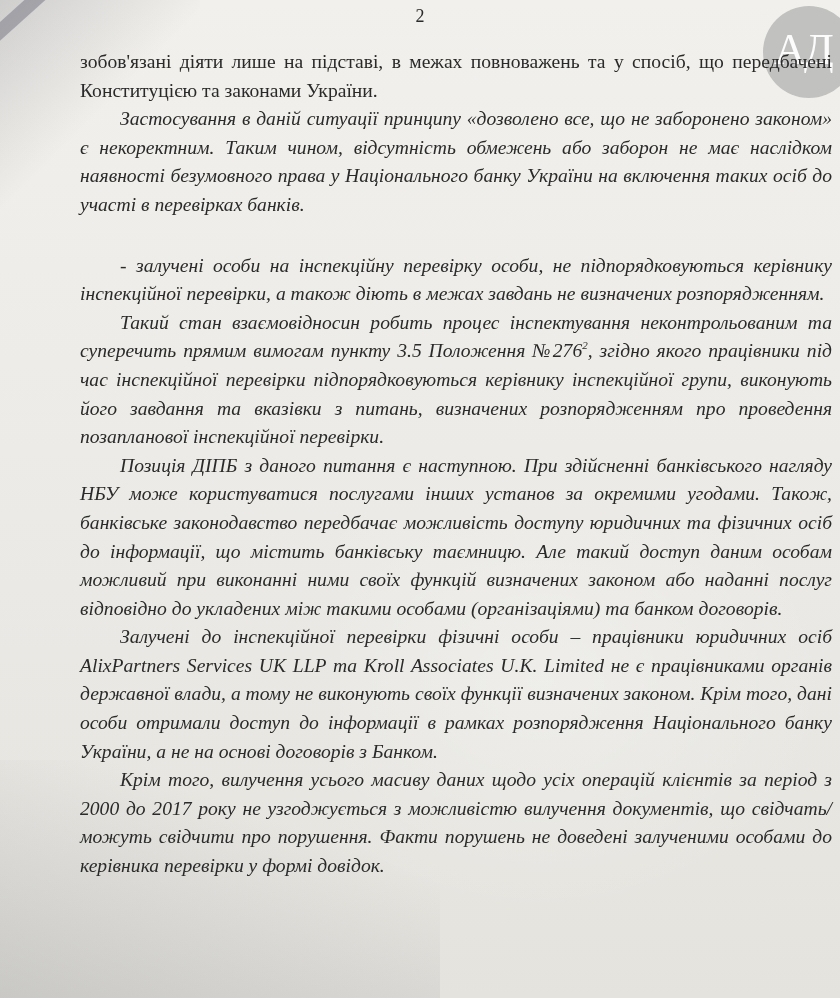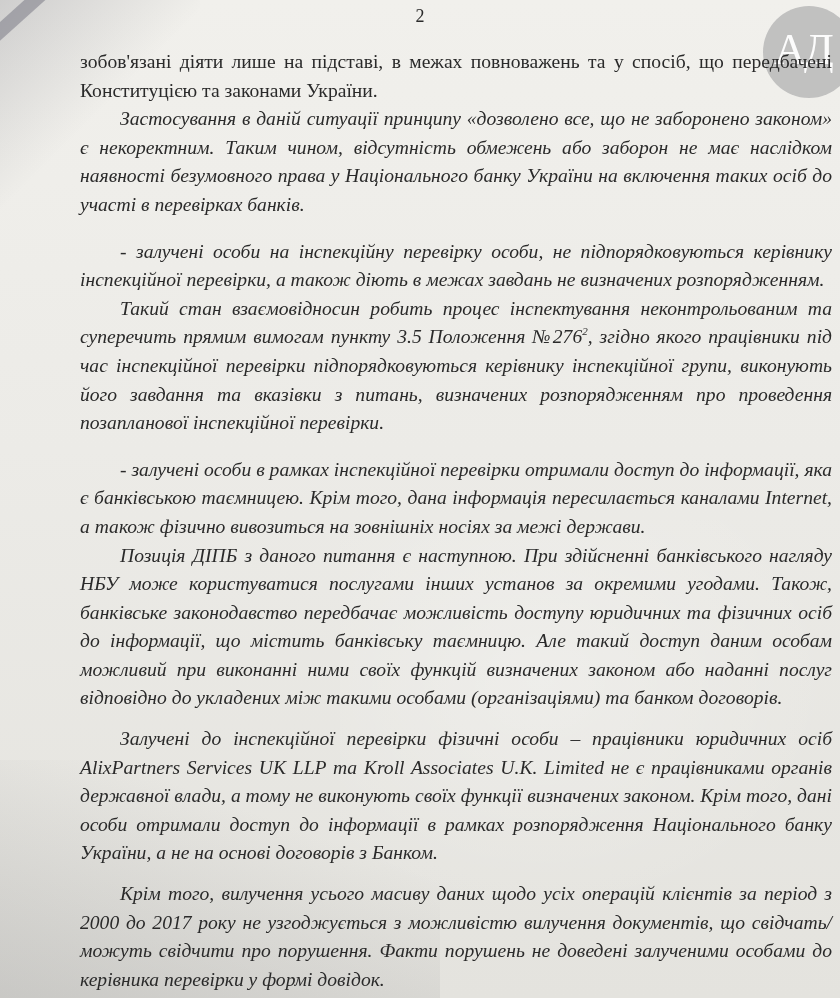--- a/index.html
+++ b/index.html
@@ -47,22 +47,22 @@
       position: absolute; left: 0; top: 18px; width: 80px; text-align: center;
       font-size: 44px; color: #ffffff; letter-spacing: -2px;
     }
     .content {
       position: absolute; left: 80px; top: 48px; width: 752px;
       font-size: 19.6px; line-height: 28.6px;
     }
     p { margin: 0; text-align: justify; }
     .indent { text-indent: 40px; font-style: italic; }
     .italic { font-style: italic; }
-    .gap-sm { margin-top: 12px; }
-    .gap-md { margin-top: 18px; }
+    .gap-sm { }
+    .gap-md { margin-top: 32px; }
     sup { font-size: 11px; line-height: 0; }
   </style>
 </head>
 <body>
 
 <div class="page">
   <div class="shadow-top"></div>
   <div class="fold-line"></div>
   <div class="shadow-bottom"></div>
   <div class="shadow-right"></div>
@@ -71,18 +71,17 @@
 
   <div class="logo">
     <div class="logo-text">АД</div>
   </div>
 
   <div class="content">
     <p>зобов'язані діяти лише на підставі, в межах повноважень та у спосіб, що передбачені Конституцією та законами України.</p>
     <p class="indent">Застосування в даній ситуації принципу «дозволено все, що не заборонено законом» є некоректним. Таким чином, відсутність обмежень або заборон не має наслідком наявності безумовного права у Національного банку України на включення таких осіб до участі в перевірках банків.</p>
     <p class="indent italic gap-md">- залучені особи на інспекційну перевірку особи, не підпорядковуються керівнику інспекційної перевірки, а також діють в межах завдань не визначених розпорядженням.</p>
     <p class="indent"><span>Такий стан взаємовідносин робить процес інспектування неконтрольованим та суперечить прямим вимогам пункту 3.5 Положення №276</span><sup>2</sup><span>, згідно якого працівники під час інспекційної перевірки підпорядковуються керівнику інспекційної групи, виконують його завдання та вказівки з питань, визначених розпорядженням про проведення позапланової інспекційної перевірки.</span></p>
-    <p class="indent italic gap-md">- залучені особи в рамках інспекційної перевірки отримали доступ до інформації, яка є банківською таємницею. Крім того, дана інформація пересилається каналами Internet, а також фізично вивозиться на зовнішніх носіях за межі держави.</p>
     <p class="indent">Позиція ДІПБ з даного питання є наступною. При здійсненні банківського нагляду НБУ може користуватися послугами інших установ за окремими угодами. Також, банківське законодавство передбачає можливість доступу юридичних та фізичних осіб до інформації, що містить банківську таємницю. Але такий доступ даним особам можливий при виконанні ними своїх функцій визначених законом або наданні послуг відповідно до укладених між такими особами (організаціями) та банком договорів.</p>
     <p class="indent gap-sm">Залучені до інспекційної перевірки фізичні особи – працівники юридичних осіб AlixPartners Services UK LLP та Kroll Associates U.K. Limited не є працівниками органів державної влади, а тому не виконують своїх функції визначених законом. Крім того, дані особи отримали доступ до інформації в рамках розпорядження Національного банку України, а не на основі договорів з Банком.</p>
     <p class="indent gap-sm">Крім того, вилучення усього масиву даних щодо усіх операцій клієнтів за період з 2000 до 2017 року не узгоджується з можливістю вилучення документів, що свідчать/можуть свідчити про порушення. Факти порушень не доведені залученими особами до керівника перевірки у формі довідок.</p>
   </div>
 </div>
 
 </body></html>

